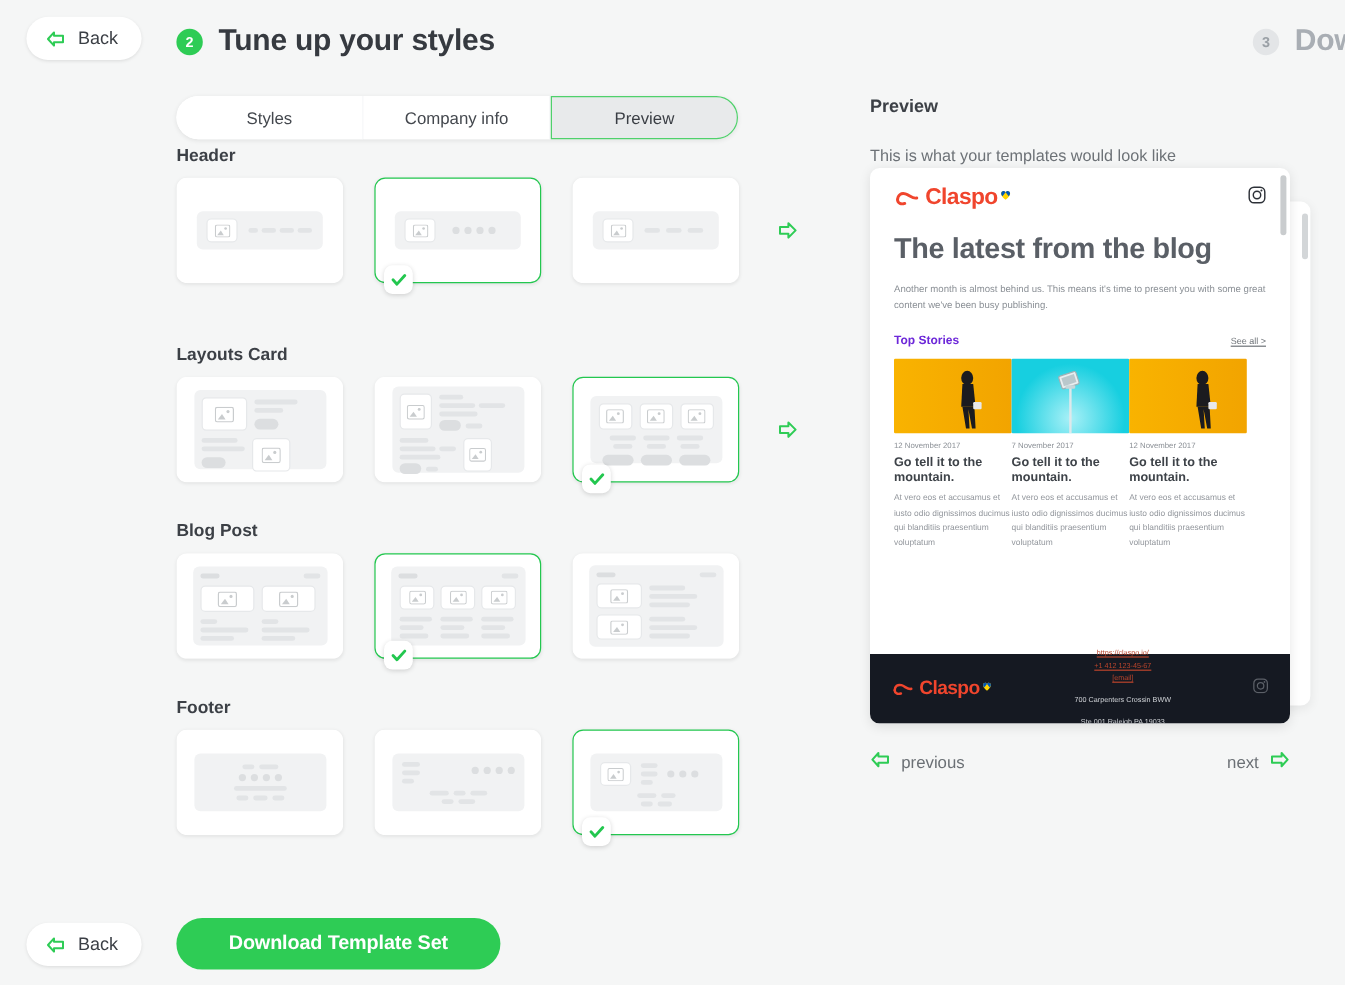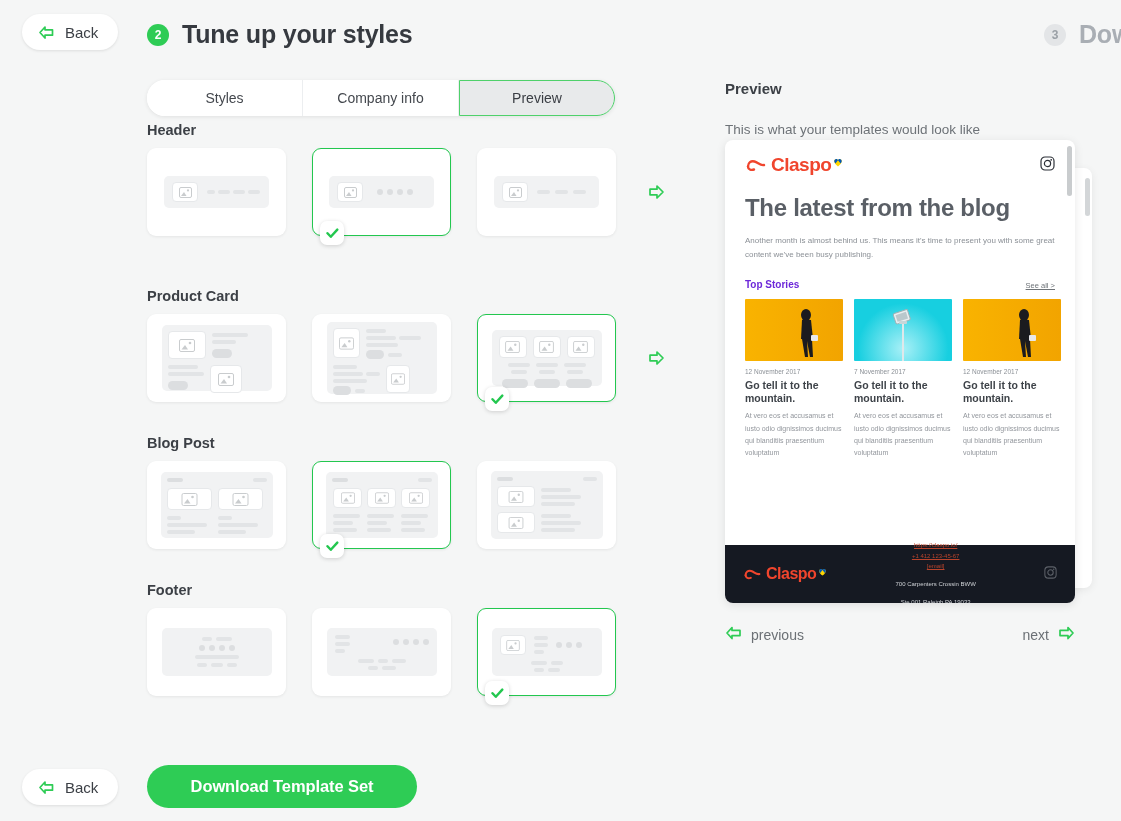--- a/index.html
+++ b/index.html
@@ -114,21 +114,21 @@
   .claspo-text { font-size: 19px; font-weight: bold; color: #f0452d; letter-spacing: -.5px; }
   .pv-title { font-size: 24px; font-weight: bold; color: #5a5f66; padding: 10px 20px 0 20px; letter-spacing: -.3px; }
   .pv-para { font-size: 8px; color: #8b9096; line-height: 1.7; padding: 0 20px; margin-top: 12px; }
   .pv-para.second { margin-top: 11px; }
   .pv-stories-head {
     display: flex; align-items: baseline; justify-content: space-between;
     padding: 0 20px; margin-top: 18px;
   }
   .pv-stories-title { font-size: 10px; font-weight: bold; color: #6d28d9; }
   .pv-seeall { font-size: 7.5px; color: #6e7378; text-decoration: underline; cursor: pointer; }
-  .pv-stories { display: flex; gap: 11px; padding: 0 20px; margin-top: 9px; }
+  .pv-stories { display: flex; padding: 0 20px; margin-top: 9px; }
   .story { width: 98px; }
   .story-img { width: 98px; height: 62px; border-radius: 1px; position: relative; overflow: hidden; }
   .story-date { font-size: 6.5px; color: #8b9096; margin-top: 7px; }
   .story-title { font-size: 10.5px; font-weight: bold; color: #3e4349; line-height: 1.25; margin-top: 4px; }
   .story-text { font-size: 7px; color: #92969c; line-height: 1.75; margin-top: 5px; }
 
   .pv-footer {
     position: absolute; left: 0; bottom: 0; width: 350px; height: 58px;
     background: #151922; display: flex; align-items: center; padding: 0 18px;
   }
@@ -247,21 +247,21 @@
 
       <span class="row-arrow">
         <svg viewBox="0 0 20 18" width="20" height="18">
             <path d="M11 3 L17 9 L11 15 L11 11.8 L4 11.8 L4 6.2 L11 6.2 Z" fill="none" stroke="#2ecc55" stroke-width="1.7" stroke-linejoin="round"></path>
           </svg>
       </span>
     </div>
   </div>
 
   <div class="section" style="top:288px">
-    <div class="section-title">Product Card</div>
+    <div class="section-title">Layouts Card</div>
     <div class="card-row">
 
       <div class="lay-card">
         <div class="inner-box" style="width:110px;height:66px;padding:6px;">
           <div style="display:flex;gap:6px;">
             <div class="sk-img" style="width:38px;height:28px;">
               <svg width="16" height="13" viewBox="0 0 16 13">
                   <rect x=".5" y=".5" width="15" height="12" rx="1.5" fill="none" stroke="#c9ccce"></rect>
                   <circle cx="11" cy="4" r="1.3" fill="#c9ccce"></circle>
                   <path d="M2.5 10.5 L6 6 L9 10.5 Z" fill="#c9ccce"></path>

